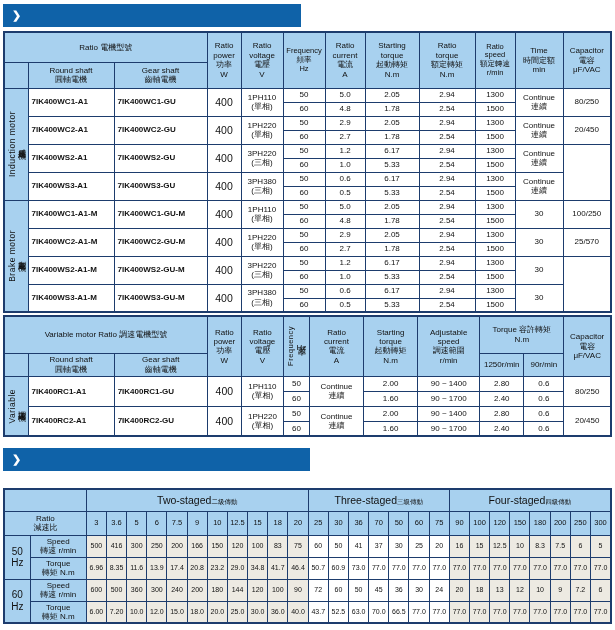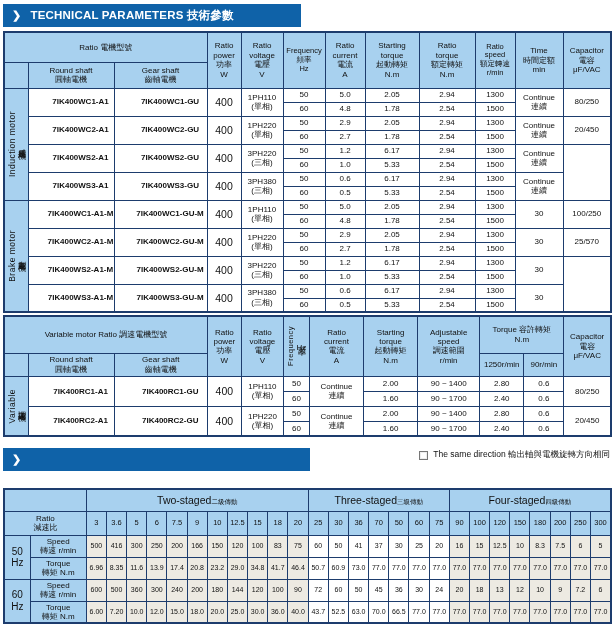--- a/index.html
+++ b/index.html
@@ -4,21 +4,21 @@
 <style>
   *{box-sizing:border-box;}
   html,body{margin:0;padding:0;}
   body{width:615px;height:630px;background:#fff;font-family:"Liberation Sans",sans-serif;color:#111;}
   .page{padding:4px 3px 0 3px;}
   .bar{background:var(--title-bar,#0f62a8);color:#fff;width:298px;height:23px;display:flex;align-items:center;gap:9px;padding:0 9px;font-size:11.5px;font-weight:bold;letter-spacing:.2px;margin-bottom:4px;}
   .bar .arrow{font-size:11px;font-weight:bold;}
   table{border-collapse:collapse;table-layout:fixed;width:609px;border:2px solid var(--border,#1d3c6d);}
   th,td{border:1px solid var(--border,#1d3c6d);padding:0;text-align:center;vertical-align:middle;font-size:8px;line-height:1.18;white-space:pre-line;overflow:hidden;font-weight:normal;color:#111;}
   .hd{background:var(--header-bg,#a8d1ef);}
-  .model-cell{text-align:center;padding-left:19px;font-weight:bold;}
+  .model-cell{text-align:left;padding-left:3px;font-weight:bold;}
   .power-cell{font-size:10.5px;}
   .h14{height:14px;}
   .h15{height:15px;}
   .vcell{padding:0;}
   .vwrap{display:flex;flex-direction:row;align-items:center;justify-content:center;gap:0;}
   .ven{writing-mode:vertical-rl;transform:rotate(180deg);font-size:8.5px;letter-spacing:.5px;}
   .vzh{writing-mode:vertical-rl;text-orientation:upright;font-size:8px;letter-spacing:1px;}
   .freq-inner{display:flex;align-items:center;justify-content:center;gap:1px;}
   .freq-inner .ven{font-size:7.5px;}
   .freq-col{display:flex;flex-direction:column;align-items:center;gap:1px;}
@@ -40,21 +40,20 @@
   .bg-b{background:#fff;}
   .ratio-num{font-size:7.5px;height:24px;}
 </style>
 </head>
 <body>
 
 <div class="page">
 
   <div class="bar">
     <span class="arrow">❯</span>
-    <span>TECHNICAL PARAMETERS 技術參數</span>
   </div>
 
   <table id="mtable">
     <colgroup>
       <col style="width:24px">
         <col style="width:86px">
         <col style="width:93px">
         <col style="width:34px">
       <col style="width:42px">
         <col style="width:42px">
@@ -396,24 +395,20 @@
           <td class="h15">0.6</td>
         </tr>
       </tbody>
   </table>
 
   <div class="torque-head">
     <div class="bar">
       <span class="arrow">❯</span>
     </div>
     <div class="legend">
-      <div class="legend-row">
-        <span class="cb"></span>
-        <span>The same direction 輸出軸與電機旋轉方向相同</span>
-      </div>
     </div>
   </div>
 
   <table id="tq-table">
     <colgroup id="tq-cols">
         <col style="width: 26px;">
         <col style="width: 56px;">
         <col style="width: 20.1px;">
         <col style="width: 20.1px;">
         <col style="width: 20.1px;">

